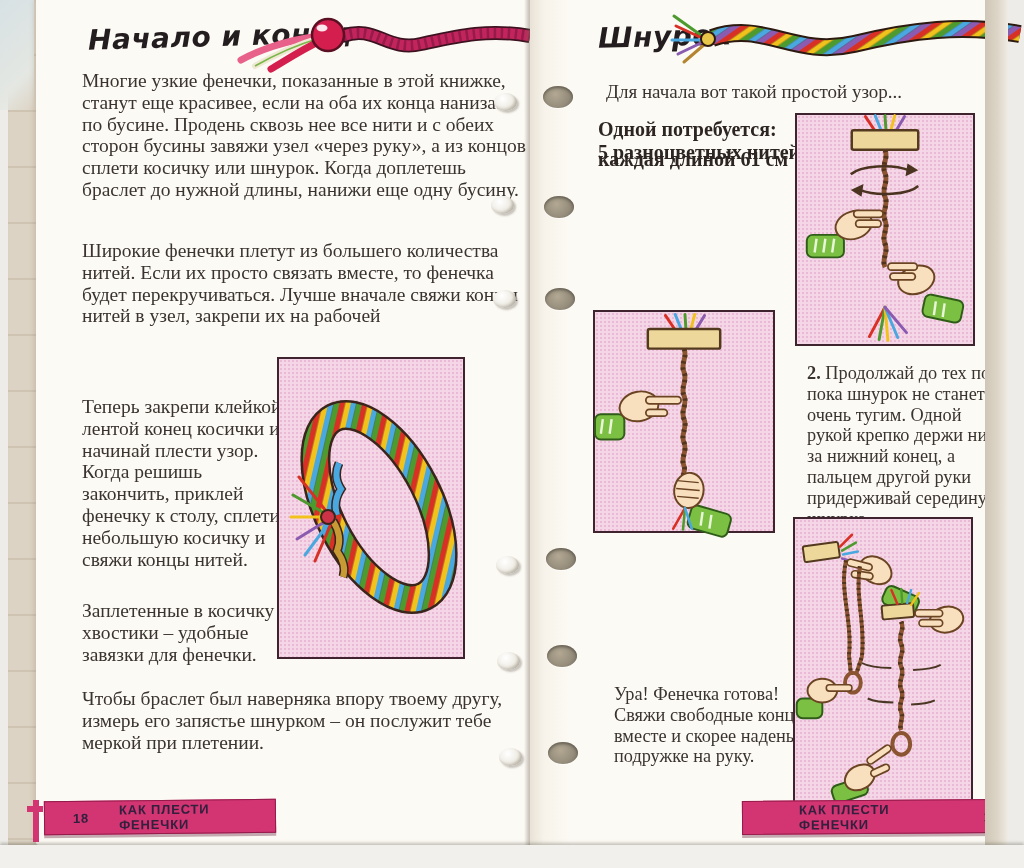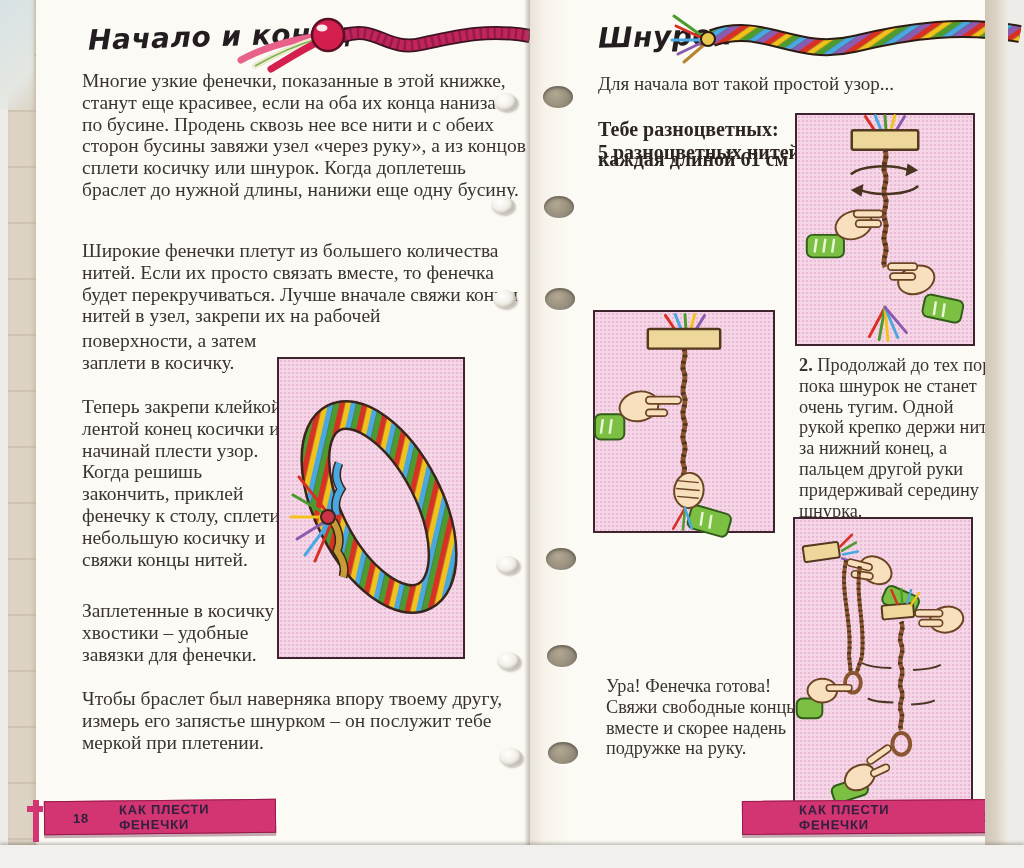--- a/index.html
+++ b/index.html
@@ -18,21 +18,21 @@
   .page-left{left:36px;width:494px;border-radius:0 0 3px 3px;
          box-shadow:-2px 0 5px rgba(140,125,100,.25);}
   .page-right{left:530px;width:455px;
          background:linear-gradient(90deg,#e9e2d6 0,#f7f3ea 14px,#fcfaf4 40px);}
   .spine{position:absolute;left:524px;top:0;width:12px;height:845px;
          background:linear-gradient(90deg,transparent,rgba(110,100,85,.38) 45%,rgba(255,255,255,.7) 70%,transparent);}
   .hdr{position:absolute;margin:0;font-family:"DejaVu Sans",sans-serif;
        font-style:italic;font-weight:800;font-size:28px;color:#241d20;
        transform:rotate(-1.6deg);letter-spacing:.5px;white-space:nowrap;}
   .txt{position:absolute;margin:0;color:#3a332f;font-size:19.5px;line-height:21.8px;}
-  .txt-r{position:absolute;margin:0;color:#3a332f;font-size:18.3px;line-height:20.8px;}
+  .txt-r{position:absolute;margin:8px;color:#3a332f;font-size:18.3px;line-height:20.8px;}
   .bold-req{position:absolute;font-weight:bold;font-size:20px;line-height:23px;color:#2c2522;}
   .stepnum{font-weight:bold;}
   .pinkbox{position:absolute;background-color:#f5d6e6;
        background-image:radial-gradient(#eab9d6 .8px,transparent .9px);background-size:4px 4px;
        border:2px solid #3f2430;box-sizing:border-box;}
   .pinkbox svg{position:absolute;left:0;top:0;width:100%;height:100%;}
   .bar{position:absolute;height:34px;background:#d23571;border:1px solid #931b4b;
        box-shadow:0 3px 0 rgba(90,20,50,.35);box-sizing:border-box;
        font-family:"Liberation Sans",sans-serif;font-weight:bold;font-size:13px;
        color:#33203f;letter-spacing:.8px;display:flex;align-items:center;}
@@ -70,21 +70,20 @@
       <path d="M118,30 C150,18 162,46 196,38 C228,31 262,22 305,30" stroke="#c2255c" stroke-width="10.5" fill="none"></path>
       <path d="M118,30 C150,18 162,46 196,38 C228,31 262,22 305,30" stroke="#7e1440" stroke-width="10.5" fill="none" stroke-dasharray="2.5,4.5" opacity=".65"></path>
       <circle cx="103" cy="29" r="16" fill="#d41f4e" stroke="#5a1022" stroke-width="2.5"></circle>
       <ellipse cx="97" cy="22" rx="5.5" ry="3.5" fill="#ffffff" opacity=".9"></ellipse>
     </svg>
 
     <p class="txt" style="left:46px;top:70px;width:448px;">Многие узкие фенечки, показанные в этой книжке, станут еще красивее, если на оба их конца нанизать по бусине. Продень сквозь нее все нити и с обеих сторон бусины завяжи узел «через руку», а из концов сплети косичку или шнурок. Когда доплетешь браслет до нужной длины, нанижи еще одну бусину.</p>
 
     <p class="txt" style="left:46px;top:240px;width:452px;">Широкие фенечки плетут из большего количества нитей. Если их просто связать вместе, то фенечка будет перекручиваться. Лучше вначале свяжи концы нитей в узел, закрепи их на рабочей</p>
 
-    <p class="txt" style="left:46px;top:330px;width:188px;">поверхности, а затем заплети в косичку.</p>
 
     <p class="txt" style="left:46px;top:396px;width:202px;">Теперь закрепи клейкой лентой конец косички и начинай плести узор. Когда решишь закончить, приклей фенечку к столу, сплети небольшую косичку и свяжи концы нитей.</p>
 
     <p class="txt" style="left:46px;top:688px;width:440px;">Чтобы браслет был наверняка впору твоему другу, измерь его запястье шнурком – он послужит тебе меркой при плетении.</p>
 
     <p class="txt" style="left:46px;top:600px;width:202px;">Заплетенные в косичку хвостики – удобные завязки для фенечки.</p>
 
     <div class="pinkbox" style="left:241px;top:357px;width:188px;height:302px;">
       <svg viewBox="0 0 184 298">
         <defs>
@@ -143,21 +142,21 @@
         <path d="M33,36 L12,54" stroke="#b58430"></path>
       </g>
       <path d="M40,30 C92,12 122,50 182,36 C240,22 290,16 348,26" stroke="#2c1a10" stroke-width="18" fill="none"></path>
       <path d="M40,30 C92,12 122,50 182,36 C240,22 290,16 348,26" stroke="url(#rnb)" stroke-width="14" fill="none"></path>
       <circle cx="36" cy="31" r="7" fill="#e8c64a" stroke="#2c1a10" stroke-width="2"></circle>
     </svg>
 
     <p class="txt-r" style="left:68px;top:74px;width:380px;font-size:19px;">Для начала вот такой простой узор...</p>
 
     <div>
-      <div class="bold-req" style="left:68px;top:118px;">Тебе разноцветных:</div>
+      <div class="bold-req" style="left:68px;top:118px;">Одной потребуется:</div>
       <div class="bold-req" style="left:68px;top:141px;">5 разноцветных нитей,</div>
       <div class="bold-req" style="left:68px;top:148px;">каждая длиной 61 см</div>
     </div>
 
 
     <p class="txt-r" style="left:269px;top:355px;width:198px;">
       <b class="stepnum">2.</b>
       <span>Продолжай до тех пор, пока шнурок не станет очень тугим. Одной рукой крепко держи нити за нижний конец, а пальцем другой руки придерживай середину шнурка.</span>
     </p>
 

